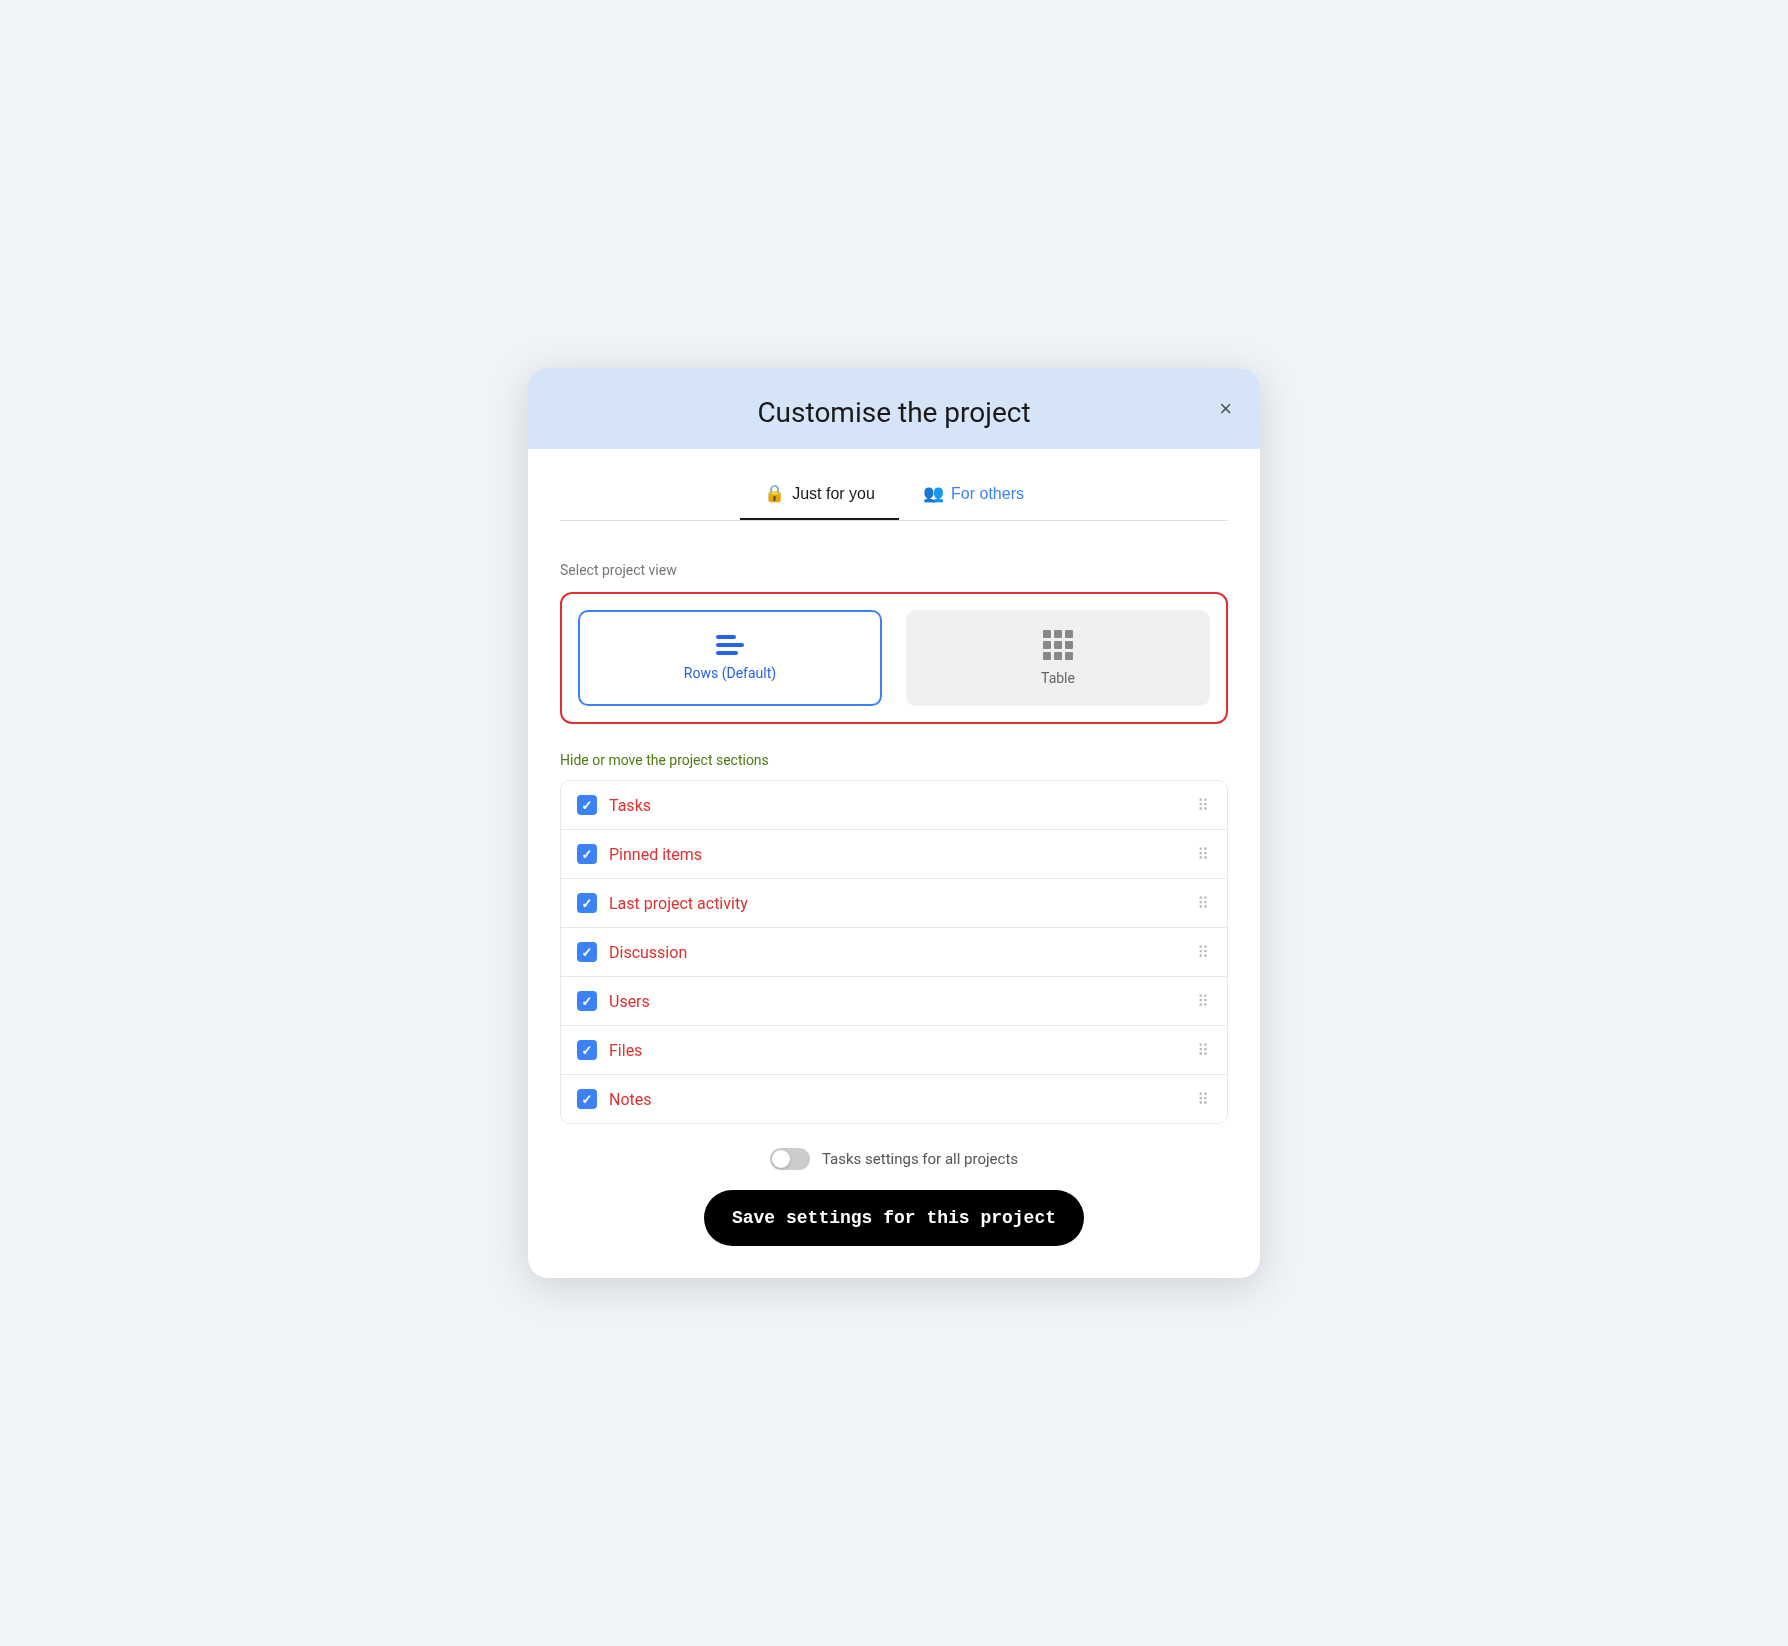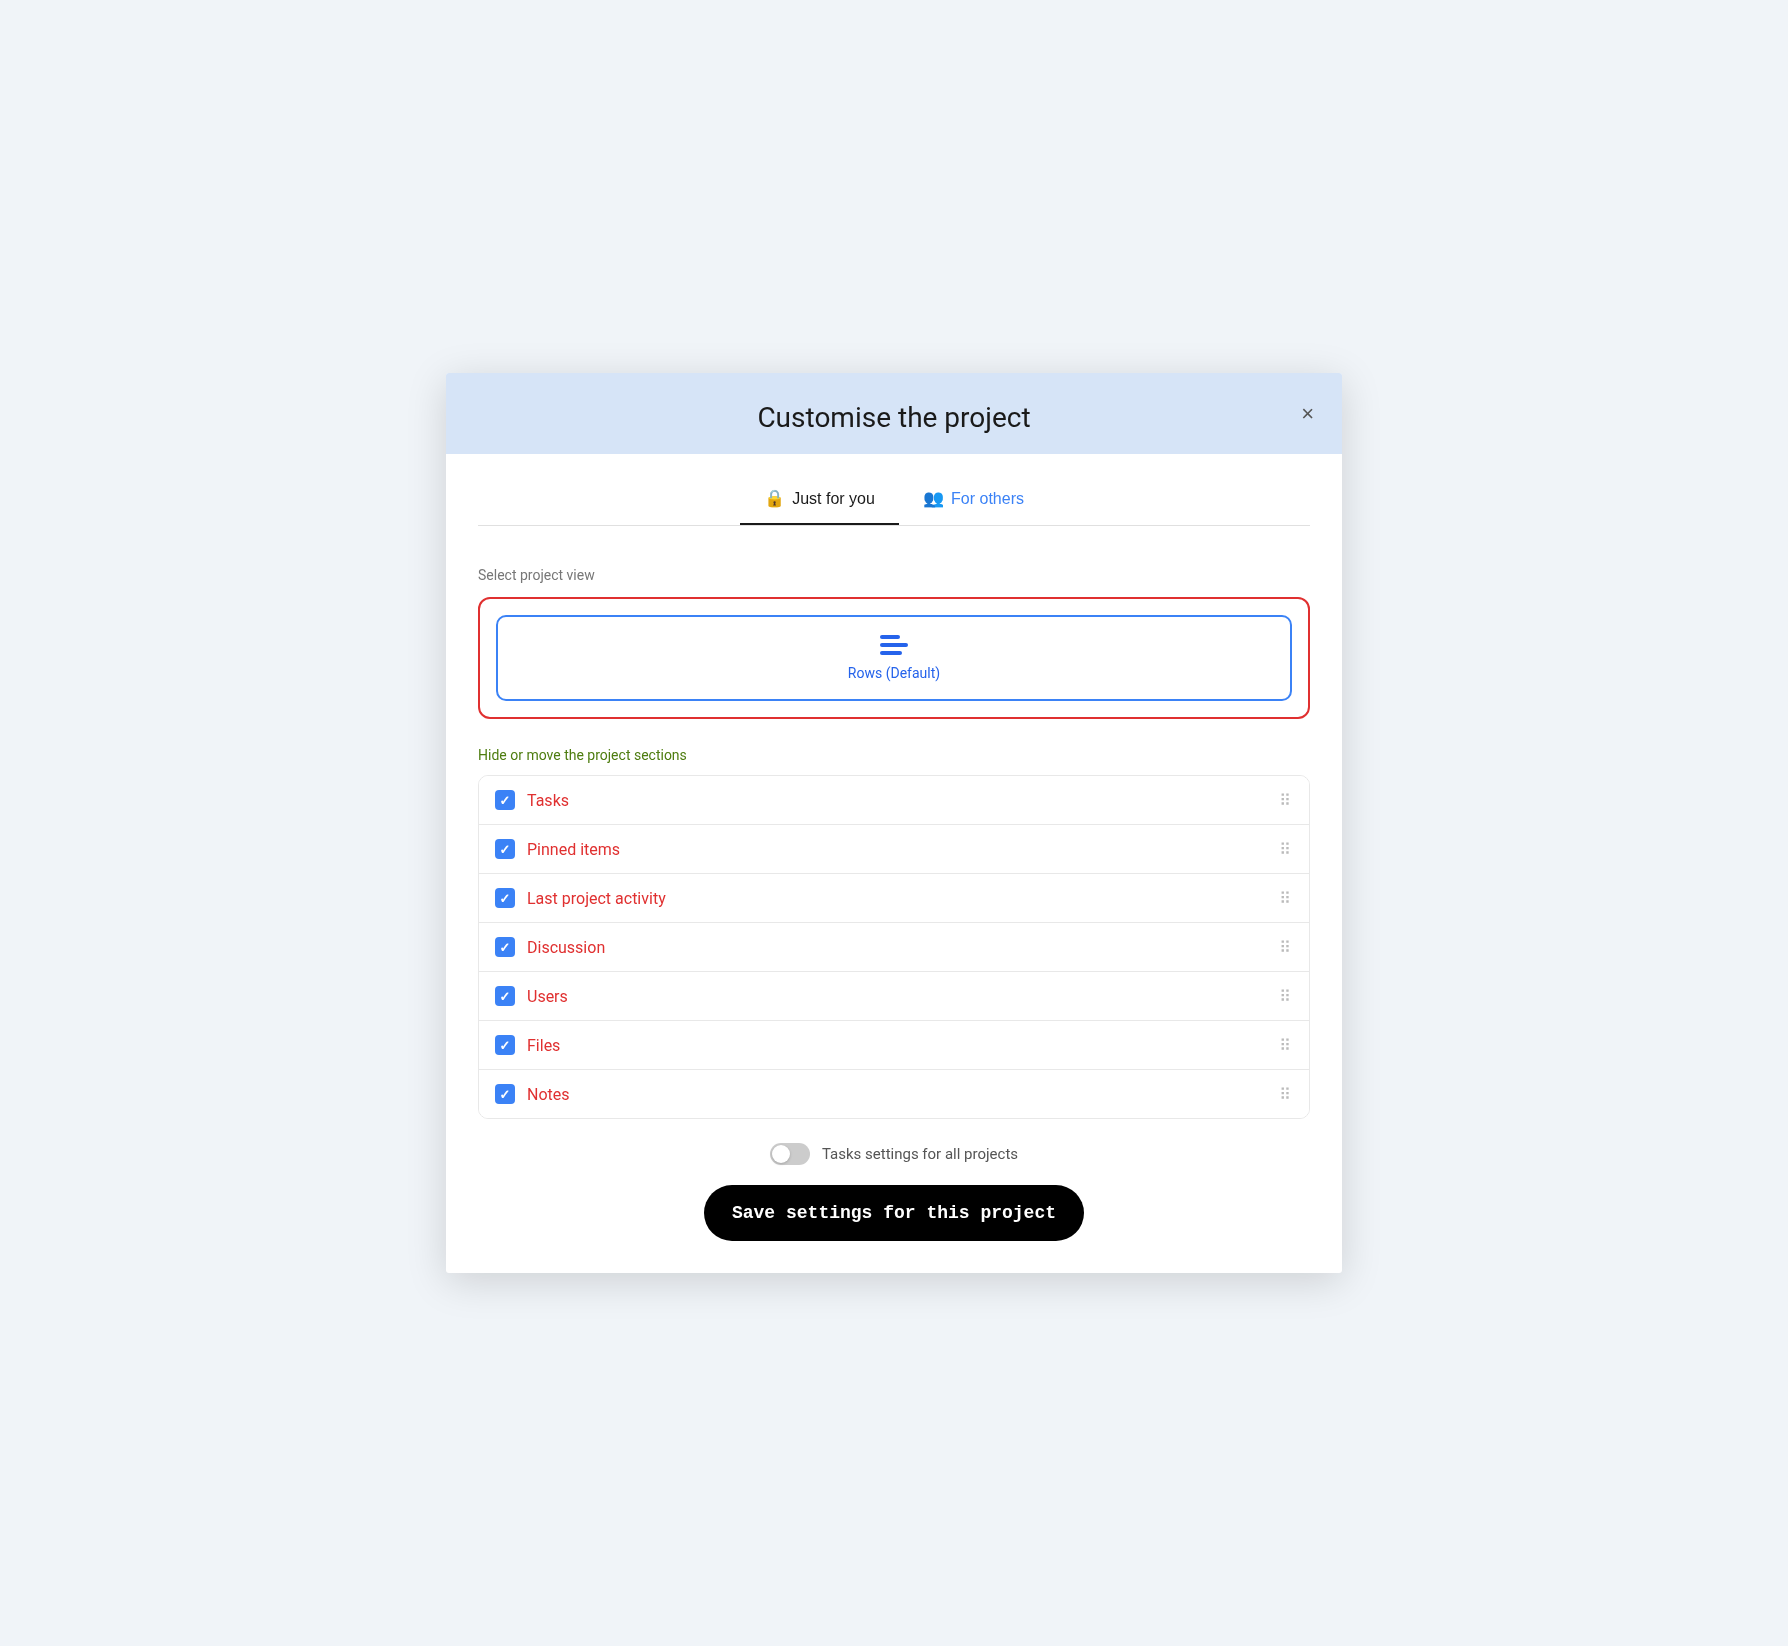--- a/index.html
+++ b/index.html
@@ -6,22 +6,22 @@
     body {
       font-family: -apple-system, BlinkMacSystemFont, 'Segoe UI', Roboto, sans-serif;
       background: #f0f4f8;
       display: flex;
       justify-content: center;
       align-items: center;
       min-height: 100vh;
     }
     .modal {
       background: #fff;
-      border-radius: 3px;
-      width: 896px;
+      border-radius: 20px;
+      width: 732px;
       overflow: hidden;
       box-shadow: 0 8px 40px rgba(0,0,0,0.15);
     }
     .modal-header {
       background: #d6e4f7;
       padding: 28px 32px 20px;
       display: flex;
       align-items: center;
       justify-content: center;
       position: relative;
@@ -311,20 +311,34 @@
       <div class="view-option selected">
         <div class="view-option-icon icon-rows">
           <span></span>
             <span style="width:28px"></span>
             <span style="width:22px"></span>
         </div>
         <span class="view-option-label">Rows (Default)</span>
       </div>
 
 
+      <div class="view-option">
+        <div class="view-option-icon icon-table">
+          <span></span>
+            <span></span>
+            <span></span>
+          <span></span>
+            <span></span>
+            <span></span>
+          <span></span>
+            <span></span>
+            <span></span>
+        </div>
+        <span class="view-option-label">Table</span>
+      </div>
 
 
     </div>
 
     <div class="sections-label">Hide or move the project sections</div>
     <div class="sections-list">
 
       <div class="section-item">
         <div class="section-item-left">
           <div class="checkbox">

